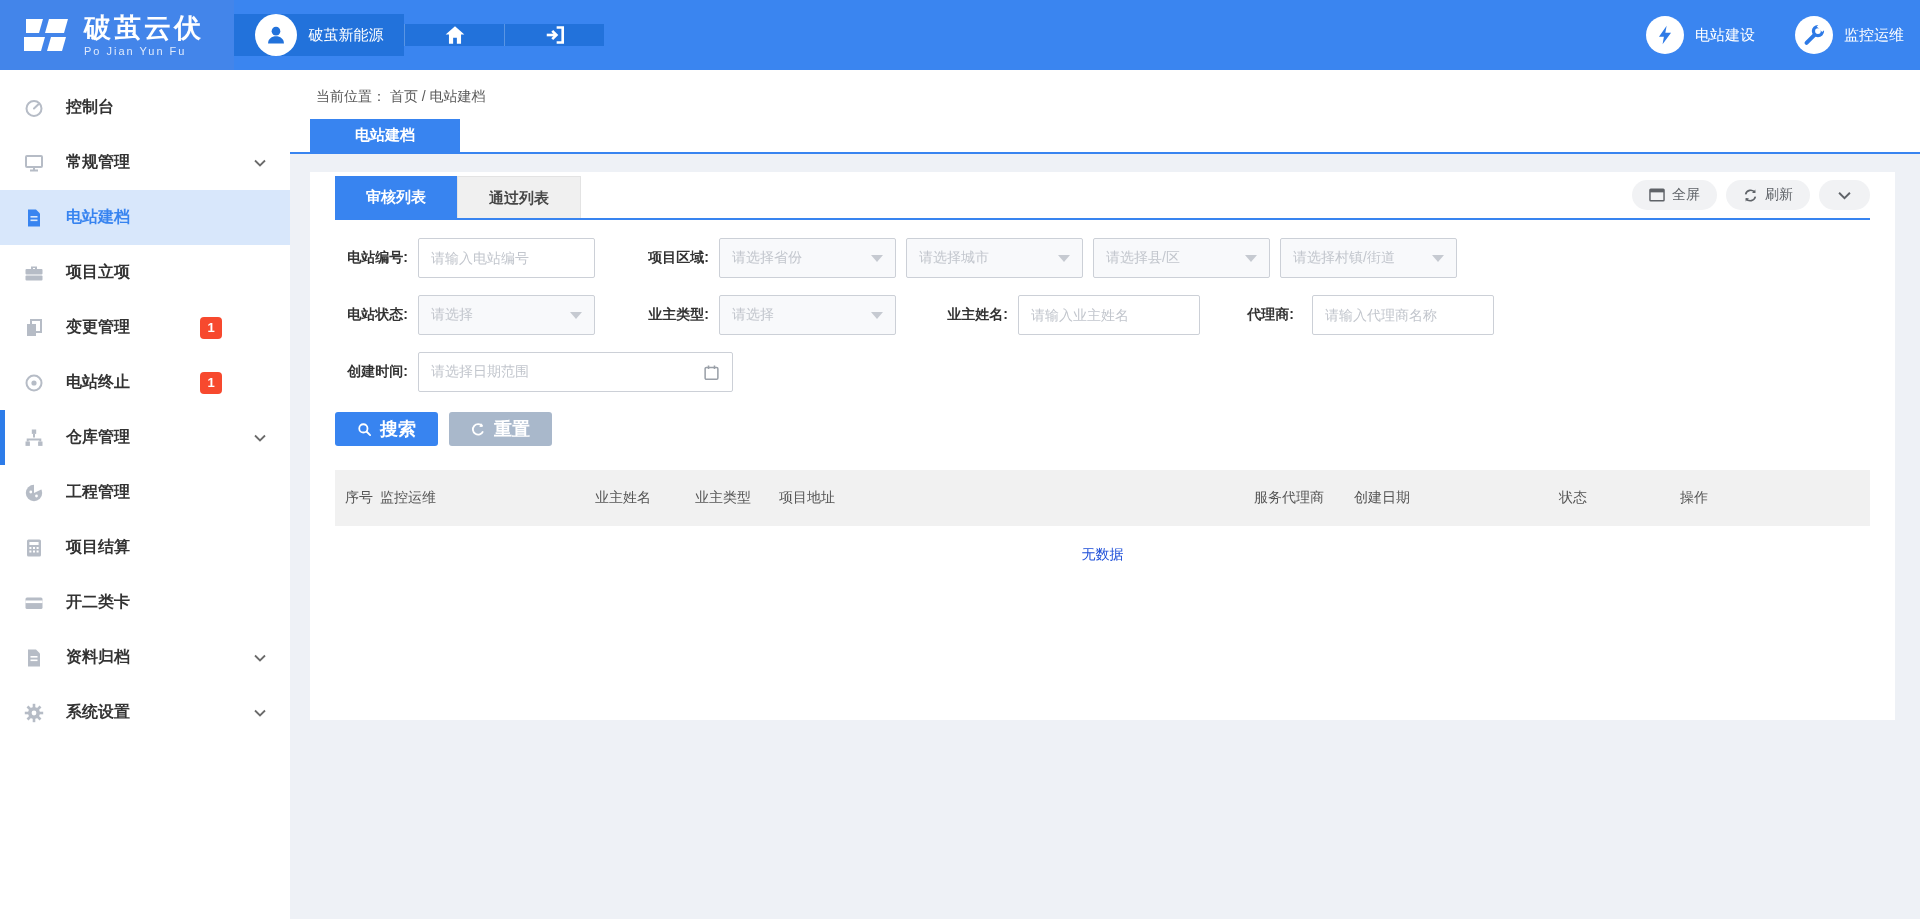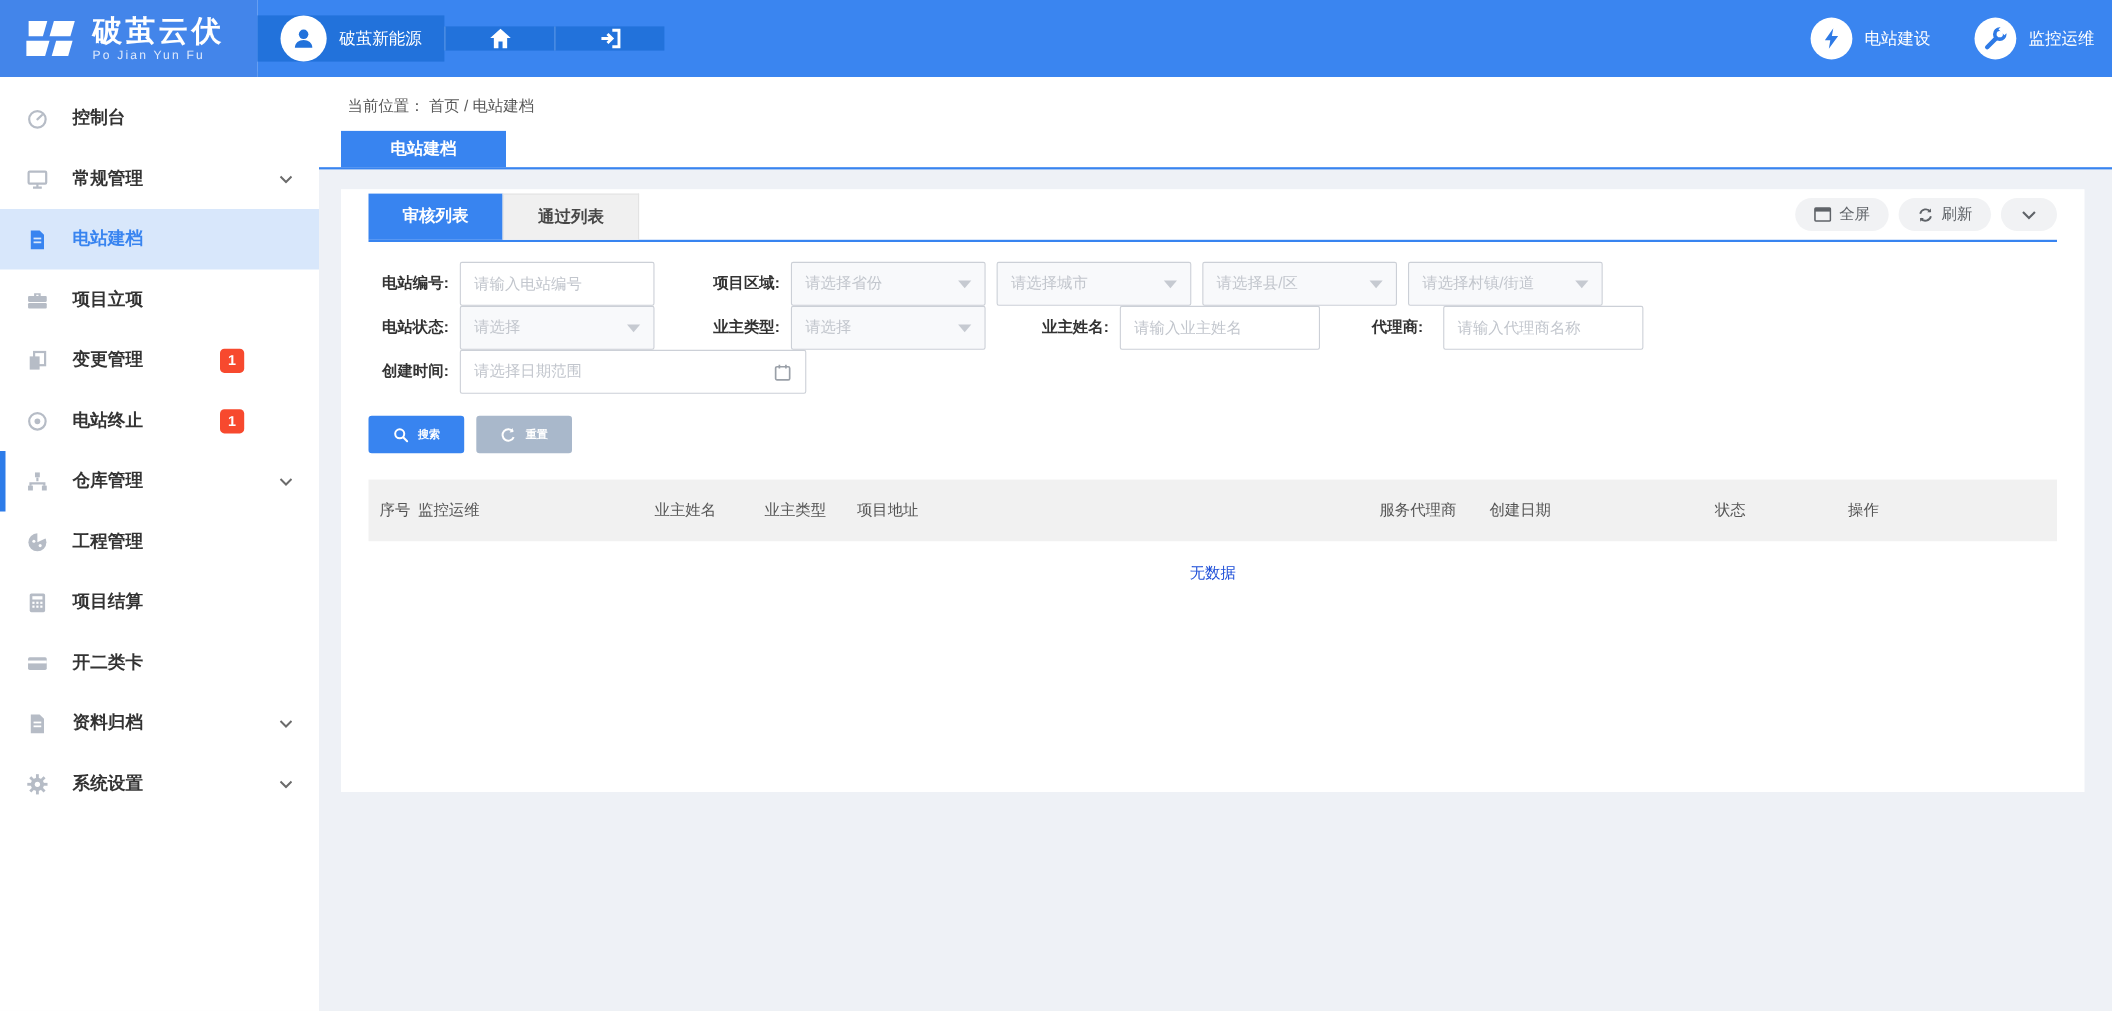--- a/index.html
+++ b/index.html
@@ -67,41 +67,41 @@
   .ptab.active { background:#3884f0; color:#fff; }
   .ptab.inactive { background:#f0f0f0; color:#474747; border:1px solid #e3e3e3; border-bottom:none; }
   .ptabs-tools { margin-left:auto; display:flex; align-items:center; gap:9px; padding-bottom:8px; }
   .pill { height:30px; border-radius:15px; background:#f1f2f4; color:#5f6368; border:none;
           font-size:14px; display:flex; align-items:center; gap:7px; padding:0 17px;
           cursor:pointer; font-family:inherit; }
   .pill.sm { padding:0 19px; }
 
   
   .filter-form { margin-top:18px; }
-  .frow { display:flex; align-items:center; }
+  .frow { display:flex; align-items:center; margin-bottom:17px; }
   .flabel { font-size:14px; font-weight:600; color:#333; text-align:right; flex:none; }
   .w73 { width:73px; } .w70 { width:70px; } .w63 { width:63px;text-align:center; }
   .ctl { height:40px; border:1px solid #ccd0d7; border-radius:2px; background:#fff;
          display:flex; align-items:center; padding:0 12px; font-size:14px; }
   .ctl input { border:none; outline:none; width:100%; font-size:14px; font-family:inherit; background:transparent; color:#333; }
   .ctl input::placeholder { color:#c2c6cd; }
   .sel { justify-content:space-between; background:#f8f9fb; cursor:pointer; }
   .sel .ph { color:#c2c6cd; }
   .sel .arrow { width:0; height:0; border-left:6px solid transparent; border-right:6px solid transparent;
                 border-top:7px solid #c6cad1; flex:none; margin-left:8px; }
   .ml10 { margin-left:10px; }
   .w177 { width:177px; } .w182 { width:182px; } .w315 { width:315px; }
   .glabel2 { margin-left:44px; } .glabel3 { margin-left:42px; } .glabel4 { margin-left:39px; }
   .date-ctl { justify-content:space-between; }
   .date-ctl .ph { color:#c2c6cd; }
   .cal-icon { color:#9aa0a8; flex:none; margin-left:8px; }
 
   
   .actions { display:flex; gap:11px; margin-top:20px; }
-  .btn { height:34px; border:none; border-radius:3px; color:#fff; font-size:10px; font-family:inherit;
+  .btn { height:34px; border:none; border-radius:3px; color:#fff; font-size:18px; font-family:inherit;
          display:flex; align-items:center; gap:8px; padding:0 22px; cursor:pointer; font-weight:600; }
   .btn.search { background:#3884f0; }
   .btn.reset { background:#a9b8cb; }
 
   
   .table { margin-top:24px; }
   .thead { display:flex; align-items:center; height:56px; background:#f1f1f1;
            font-size:14px; color:#555; padding-left:10px; }
   .th { flex:none; padding-right:6px; white-space:nowrap; }
   .c0{width:35px;} .c1{width:215px;} .c2{width:100px;} .c3{width:84px;} .c4{width:475px;}

